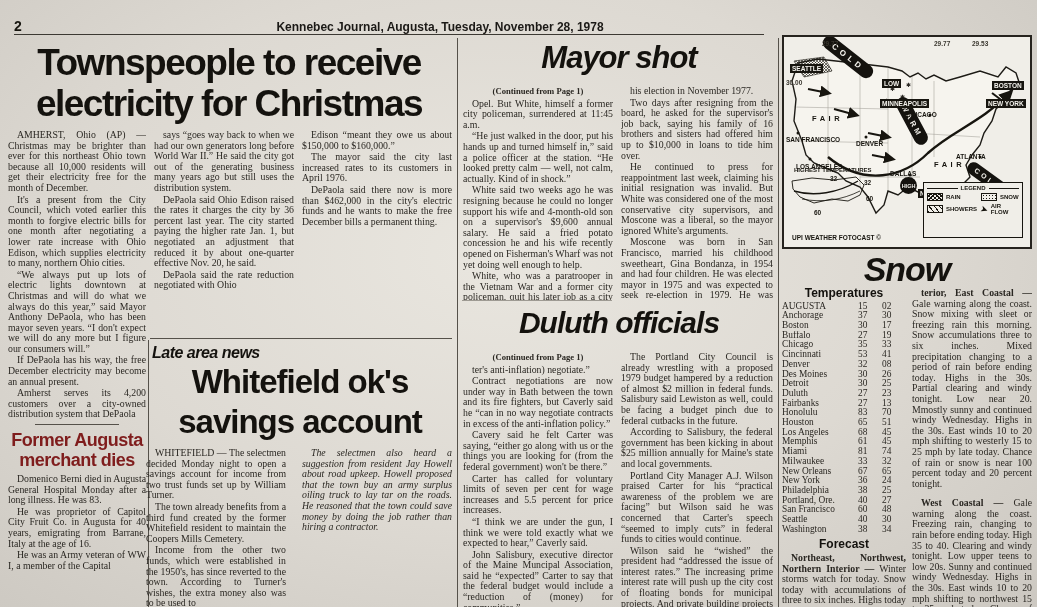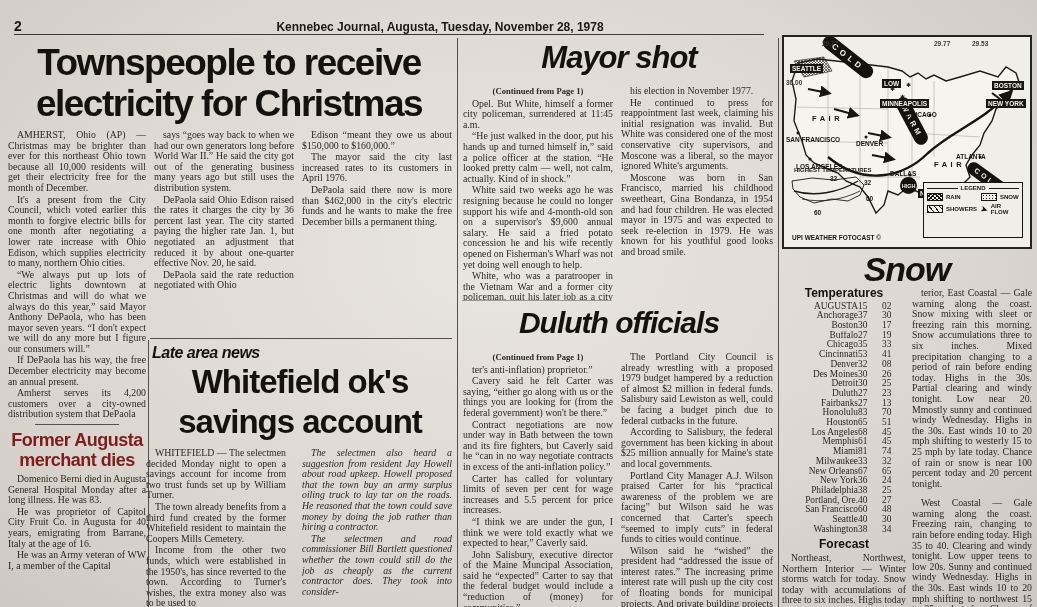--- a/index.html
+++ b/index.html
@@ -91,23 +91,23 @@
   .arrow-glyph { font-size:8px; transform:rotate(20deg); display:inline-block; }
   .map-credit { position:absolute; left:8px; bottom:6px; font-family:"Liberation Sans",sans-serif; font-weight:bold; font-size:6.5px; color:#17150f; }
   .inset-title { position:absolute; left:10px; top:130px; font-family:"Liberation Sans",sans-serif; font-weight:bold; font-size:6px; color:#17150f; }
   .inset-num { position:absolute; font-family:"Liberation Sans",sans-serif; font-weight:bold; font-size:6.5px; color:#17150f; }
   .snowhead { left:782px; top:250px; width:250px; font-size:34px; }
   .temp-title, .forecast-title {
     font-family:"Liberation Sans",sans-serif; font-weight:bold; font-size:12px;
     text-align:center; color:#14120e; margin:2px 0 3px 0;
   }
   .trow { display:flex; font-size:9.4px; line-height:9.7px; }
-  .tcity { flex:1; white-space:nowrap; overflow:hidden; text-align:right; text-indent:0; }
+  .tcity { flex:1; white-space:nowrap; overflow:hidden; text-align:left; text-indent:0; }
   .thi,.tlo { width:24px; text-align:left; }
-  b.lead { font-weight:normal; }
+  b.lead { font-weight:bold; }
 </style>
 </head>
 <body>
 
 <span class="page-num">2</span>
 <div class="masthead-title">Kennebec Journal, Augusta,  Tuesday, November 28, 1978</div>
 <div class="mast-rule"></div>
 
 <div class="vrule" style="left:457px; top:38px; height:569px;"></div>
 <div class="vrule" style="left:778px; top:38px; height:569px;"></div>
@@ -164,49 +164,49 @@
 <div class="serifcol" style="left:146px; top:448px; width:140px; height:159px;">
   <div>
       <p class="para">WHITEFIELD — The selectmen decided Monday night to open a savings account for income from two trust funds set up by William Turner.</p>
       <p class="para">The town already benefits from a third fund created by the former Whitefield resident to maintain the Coopers Mills Cemetery.</p>
       <p class="para">Income from the other two funds, which were established in the 1950's, has since reverted to the town. According to Turner's wishes, the extra money also was to be used to</p>
     </div>
 </div>
 <div class="serifcol" style="left:302px; top:448px; width:150px; height:159px;font-style:italic;">
   <div>
       <p class="para">The selectmen also heard a suggestion from resident Jay Howell about road upkeep. Howell proposed that the town buy an army surplus oiling truck to lay tar on the roads. He reasoned that the town could save money by doing the job rather than hiring a contractor.</p>
-      <p class="para">The selectmen and road commissioner Bill Bartlett questioned whether the town could still do the job as cheaply as the current contractor does. They took into consider-</p>
     </div>
 </div>
 
 <div class="ital-head" style="left:463px; top:40px; width:312px; font-size:31px;">Mayor shot</div>
 <div class="serifcol" style="left:463px; top:86px; width:150px; height:214px;">
   <p class="para continued">(Continued from Page 1)</p>
   <div>
       <p class="para">Opel. But White, himself a former city policeman, surrendered at 11:45 a.m.</p>
       <p class="para">“He just walked in the door, put his hands up and turned himself in,” said a police officer at the station. “He looked pretty calm — well, not calm, actually. Kind of in shock.”</p>
       <p class="para">White said two weeks ago he was resigning because he could no longer support his wife and 4-month-old son on a supervisor's $9,600 annual salary. He said a fried potato concession he and his wife recently opened on Fisherman's Wharf was not yet doing well enough to help.</p>
       <p class="para">White, who was a paratrooper in the Vietnam War and a former city policeman, quit his later job as a city fire fighter to comply with city rules after</p>
     </div>
 </div>
 <div class="serifcol" style="left:621px; top:86px; width:152px; height:214px;">
   <div>
       <p class="para">his election in November 1977.</p>
+      <p class="para">Two days after resigning from the board, he asked for the supervisor's job back, saying his family of 16 brothers and sisters had offered him up to $10,000 in loans to tide him over.</p>
       <p class="para">He continued to press for reappointment last week, claiming his initial resignation was invalid. But White was considered one of the most conservative city supervisors, and Moscone was a liberal, so the mayor ignored White's arguments.</p>
       <p class="para">Moscone was born in San Francisco, married his childhood sweetheart, Gina Bondanza, in 1954 and had four children. He was elected mayor in 1975 and was expected to seek re-election in 1979. He was known for his youthful good looks and broad smile.</p>
     </div>
 </div>
 
 <div class="ital-head" style="left:463px; top:306px; width:312px; font-size:30px;">Duluth officials</div>
 <div class="serifcol" style="left:463px; top:352px; width:150px; height:255px;">
   <p class="para continued">(Continued from Page 1)</p>
   <div>
-      <p class="para">ter's anti-inflation) proprietor.”</p>
+      <p class="para">ter's anti-inflation) negotiate.”</p>
+      <p class="para">Contract negotiations are now under way in Bath between the town and its fire fighters, but Caverly said he “can in no way negotiate contracts in excess of the anti-inflation policy.”</p>
       <p class="para">Cavery said he felt Carter was saying, “either go along with us or the things you are looking for (from the federal government) won't be there.”</p>
-      <p class="para">Contract negotiations are now under way in Bath between the town and its fire fighters, but Caverly said he “can in no way negotiate contracts in excess of the anti-inflation policy.”</p>
       <p class="para">Carter has called for voluntary limits of seven per cent for wage increases and 5.5 percent for price increases.</p>
       <p class="para">“I think we are under the gun, I think we were told exactly what we expected to hear,” Caverly said.</p>
       <p class="para">John Salisbury, executive director of the Maine Muncipal Association, said he “expected” Carter to say that the federal budget would include a “reduction of (money) for communities.”</p>
     </div>
 </div>
 <div class="serifcol" style="left:621px; top:352px; width:152px; height:255px;">
   <div>
       <p class="para">The Portland City Council is already wrestling with a proposed 1979 budget hampered by a reduction of almost $2 million in federal funds. Salisbury said Lewiston as well, could be facing a budget pinch due to federal cutbacks in the future.</p>
       <p class="para">According to Salisbury, the federal government has been kicking in about $25 million annually for Maine's state and local governments.</p>
       <p class="para">Portland City Manager A.J. Wilson praised Carter for his “practical awareness of the problem we are facing” but Wilson said he was concerned that Carter's speech “seemed to imply cuts” in federal funds to cities would continue.</p>

